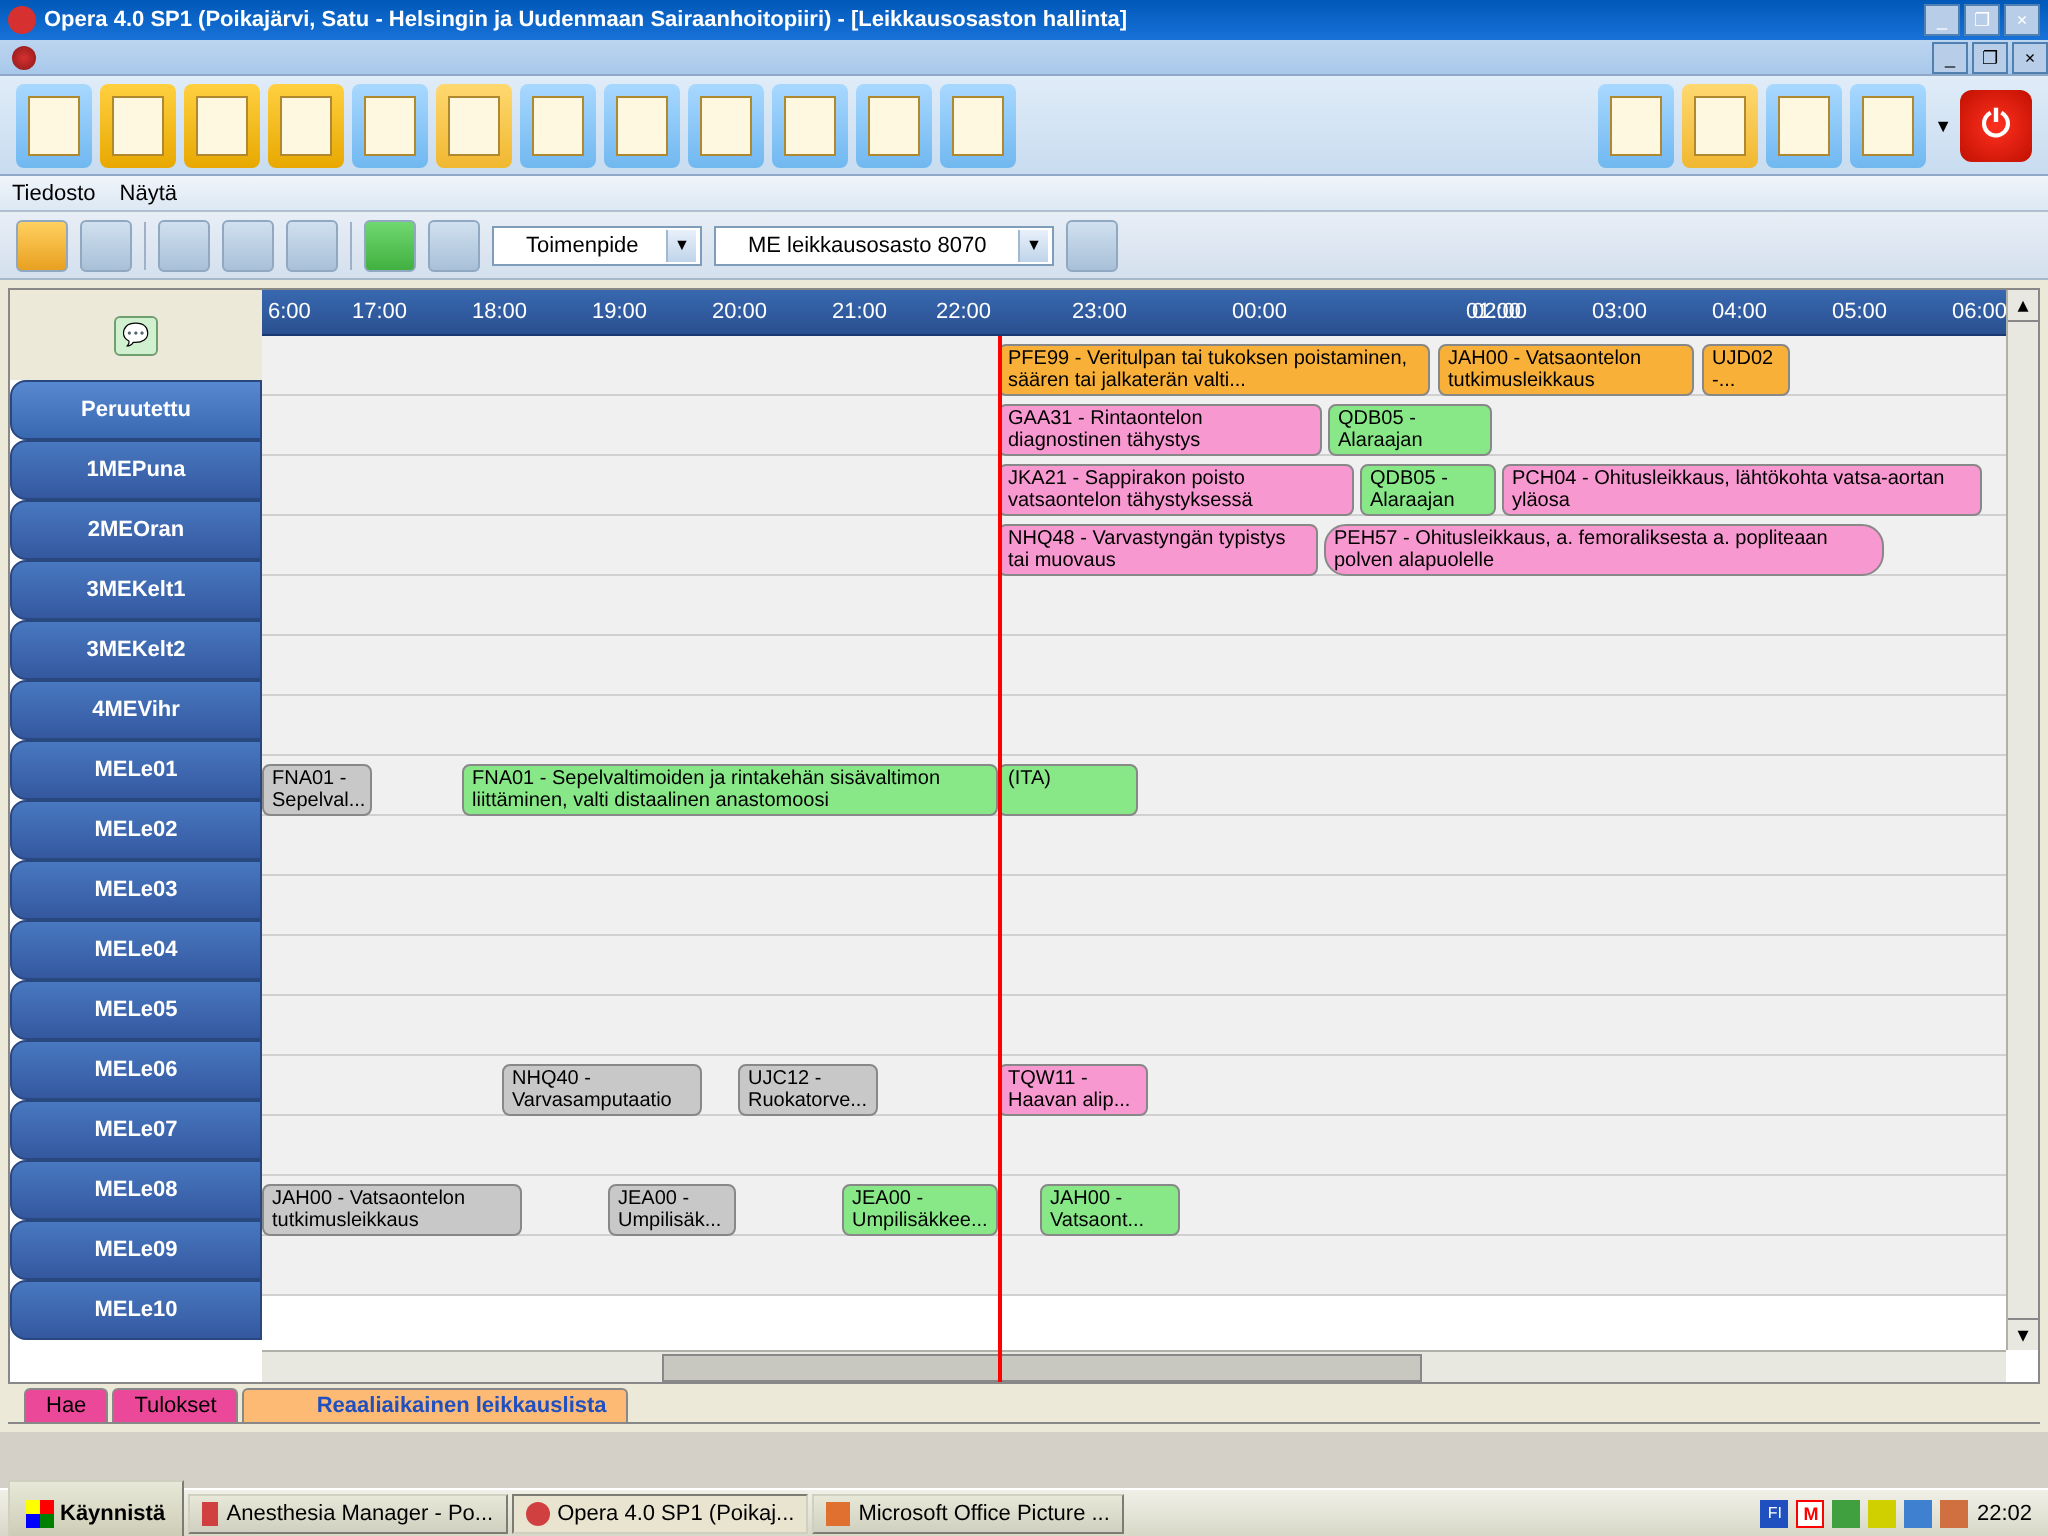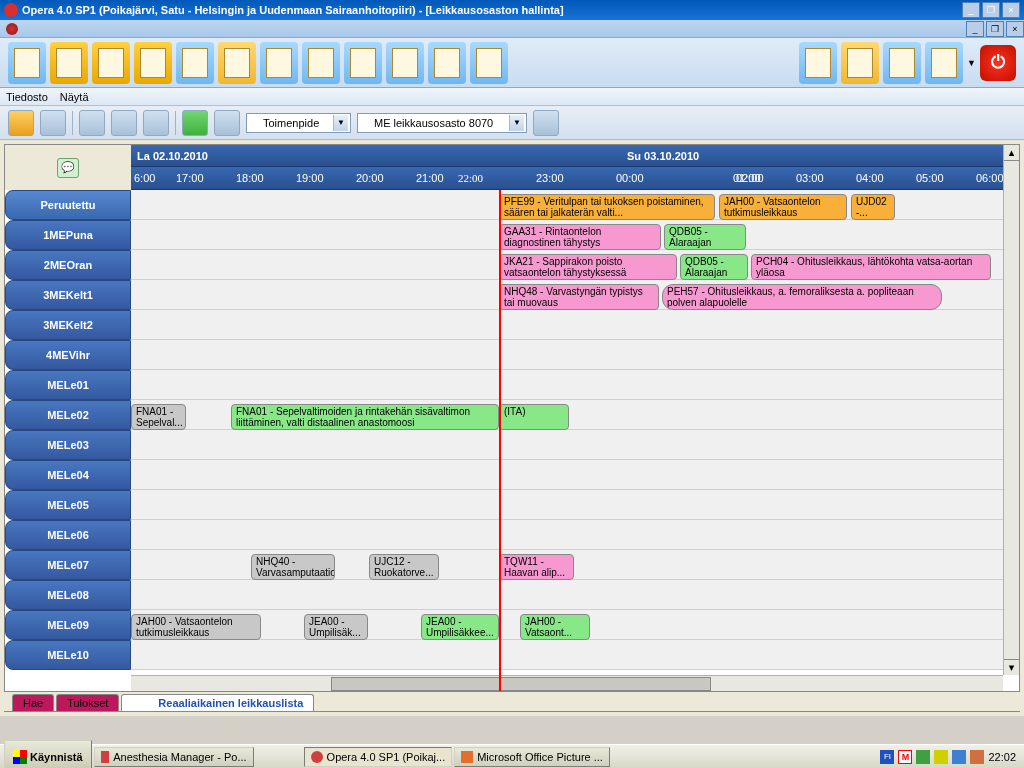--- a/index.html
+++ b/index.html
@@ -41,27 +41,27 @@
 .now-line { position: absolute; top: 0; bottom: 0; width: 2px; background: red; z-index: 5; }
 .event { position: absolute; height: 26px; top: 4px; border-radius: 4px; border: 1px solid #888; padding: 1px 4px; font-size: 10px; line-height: 11px; overflow: hidden; }
 .ev-orange { background: #f8b038; }
 .ev-pink { background: #f898d0; }
 .ev-green { background: #88e888; }
 .ev-gray { background: #c8c8c8; }
 .scroll-v { position: absolute; top: 0; right: 0; width: 16px; bottom: 16px; background: #e8e8e0; border-left: 1px solid #b0b0a8; }
 .scroll-h { position: absolute; bottom: 0; left: 126px; right: 16px; height: 16px; background: #e8e8e0; border-top: 1px solid #b0b0a8; }
 .scroll-h-track { position: absolute; left: 200px; width: 380px; height: 14px; top: 1px; background: #c8c8c0; border: 1px solid #888; }
 .tabs-row { height: 20px; background: #ece9d8; display: flex; align-items: flex-end; padding-left: 8px; gap: 2px; border-bottom: 1px solid #888; }
-.tab { padding: 2px 10px; border: 1px solid #888; border-bottom: none; background: #be185d; border-radius: 3px 3px 0 0; }
-.tab.active { color: #2050c0; font-weight: bold; background: #ffffff; padding-left: 36px; }
+.tab { padding: 2px 10px; border: 1px solid #888; border-bottom: none; background: #ec4899; border-radius: 3px 3px 0 0; }
+.tab.active { color: #2050c0; font-weight: bold; background: #fdba74; padding-left: 36px; }
 .taskbar { position: absolute; bottom: 0; left: 0; right: 0; height: 24px; background: linear-gradient(to bottom, #f0f0e8, #d8d8c8); border-top: 1px solid #fff; display: flex; align-items: center; padding: 0 4px; gap: 2px; }
 .start-btn { height: 20px; padding: 16px 8px; background: linear-gradient(to bottom, #e8e8d8, #c8c8b0); border: 1px outset #d0d0c0; display: flex; align-items: center; gap: 3px; font-weight: bold; }
 .start-flag { width: 14px; height: 14px; background: conic-gradient(red 0 25%, green 25% 50%, blue 50% 75%, yellow 75% 100%); }
 .task-btn { height: 20px; padding: 0 6px; max-width: 160px; background: linear-gradient(to bottom, #e8e8d8, #d0d0c0); border: 1px outset #d0d0c0; display: flex; align-items: center; overflow: hidden; white-space: nowrap; }
-.task-btn.active { border-style: inset; background: #e8e4d0; margin-left: 48px; }
+.task-btn.active { border-style: inset; background: #e8e4d0; }
 .systray { margin-left: auto; display: flex; align-items: center; gap: 4px; padding-right: 4px; }
 .tray-icon { width: 14px; height: 14px; }
 .tray-fi { background: #2050c0; color: white; font-size: 8px; display: flex; align-items: center; justify-content: center; font-weight: normal; }
 .tray-m { background: white; border: 1px solid red; color: red; font-size: 9px; display: flex; align-items: center; justify-content: center; font-weight: bold; }
 </style>
 </head>
 <body>
 
 <div class="titlebar">
   <div class="titlebar-icon"></div>
@@ -148,32 +148,28 @@
       <div class="room-btn">MELe03</div>
       <div class="room-btn">MELe04</div>
       <div class="room-btn">MELe05</div>
       <div class="room-btn">MELe06</div>
       <div class="room-btn">MELe07</div>
       <div class="room-btn">MELe08</div>
       <div class="room-btn">MELe09</div>
       <div class="room-btn">MELe10</div>
     </div>
     <div class="right-col">
-      <div class="date-header">
-        <div class="date-cell" style="width:490px;">La 02.10.2010</div>
-        <div class="date-cell">Su 03.10.2010</div>
-      </div>
       <div class="time-header" style="position:relative;">
         <span class="time-cell" style="left:3px;">6:00</span>
         <span class="time-cell" style="left:45px;">17:00</span>
         <span class="time-cell" style="left:105px;">18:00</span>
         <span class="time-cell" style="left:165px;">19:00</span>
         <span class="time-cell" style="left:225px;">20:00</span>
         <span class="time-cell" style="left:285px;">21:00</span>
-        <span class="time-cell" style="left:327px;font-family:Liberation Serif, serif;">22:00</span>
+        <span class="time-cell" style="left:337px;">22:00</span>
         <span class="time-cell" style="left:405px;">23:00</span>
         <span class="time-cell" style="left:485px;">00:00</span>
         <span class="time-cell" style="left:566px;margin-left:36px;">01:00</span>
         <span class="time-cell" style="left:605px;">02:00</span>
         <span class="time-cell" style="left:665px;">03:00</span>
         <span class="time-cell" style="left:725px;">04:00</span>
         <span class="time-cell" style="left:785px;">05:00</span>
         <span class="time-cell" style="left:845px;">06:00</span>
       </div>
       <div class="grid-area">
@@ -202,21 +198,21 @@
         <div class="grid-row">
           <div class="event ev-gray" style="left:0px;width:55px;">FNA01 - Sepelval...</div>
           <div class="event ev-green" style="left:100px;width:268px;">FNA01 - Sepelvaltimoiden ja rintakehän sisävaltimon liittäminen, valti distaalinen anastomoosi</div>
           <div class="event ev-green" style="left:368px;width:70px;">(ITA)</div>
         </div>
         <div class="grid-row"></div>
         <div class="grid-row"></div>
         <div class="grid-row"></div>
         <div class="grid-row"></div>
         <div class="grid-row">
-          <div class="event ev-gray" style="left:120px;width:84px;">NHQ40 - Varvasamputaatio</div>
+          <div class="event ev-gray" style="left:120px;width:100px;">NHQ40 - Varvasamputaatio</div>
           <div class="event ev-gray" style="left:238px;width:70px;">UJC12 - Ruokatorve...</div>
           <div class="event ev-pink" style="left:368px;width:75px;">TQW11 - Haavan alip...</div>
         </div>
         <div class="grid-row"></div>
         <div class="grid-row">
           <div class="event ev-gray" style="left:0px;width:130px;">JAH00 - Vatsaontelon tutkimusleikkaus</div>
           <div class="event ev-gray" style="left:173px;width:64px;">JEA00 - Umpilisäk...</div>
           <div class="event ev-green" style="left:290px;width:78px;">JEA00 - Umpilisäkkee...</div>
           <div class="event ev-green" style="left:389px;width:70px;">JAH00 - Vatsaont...</div>
         </div>

